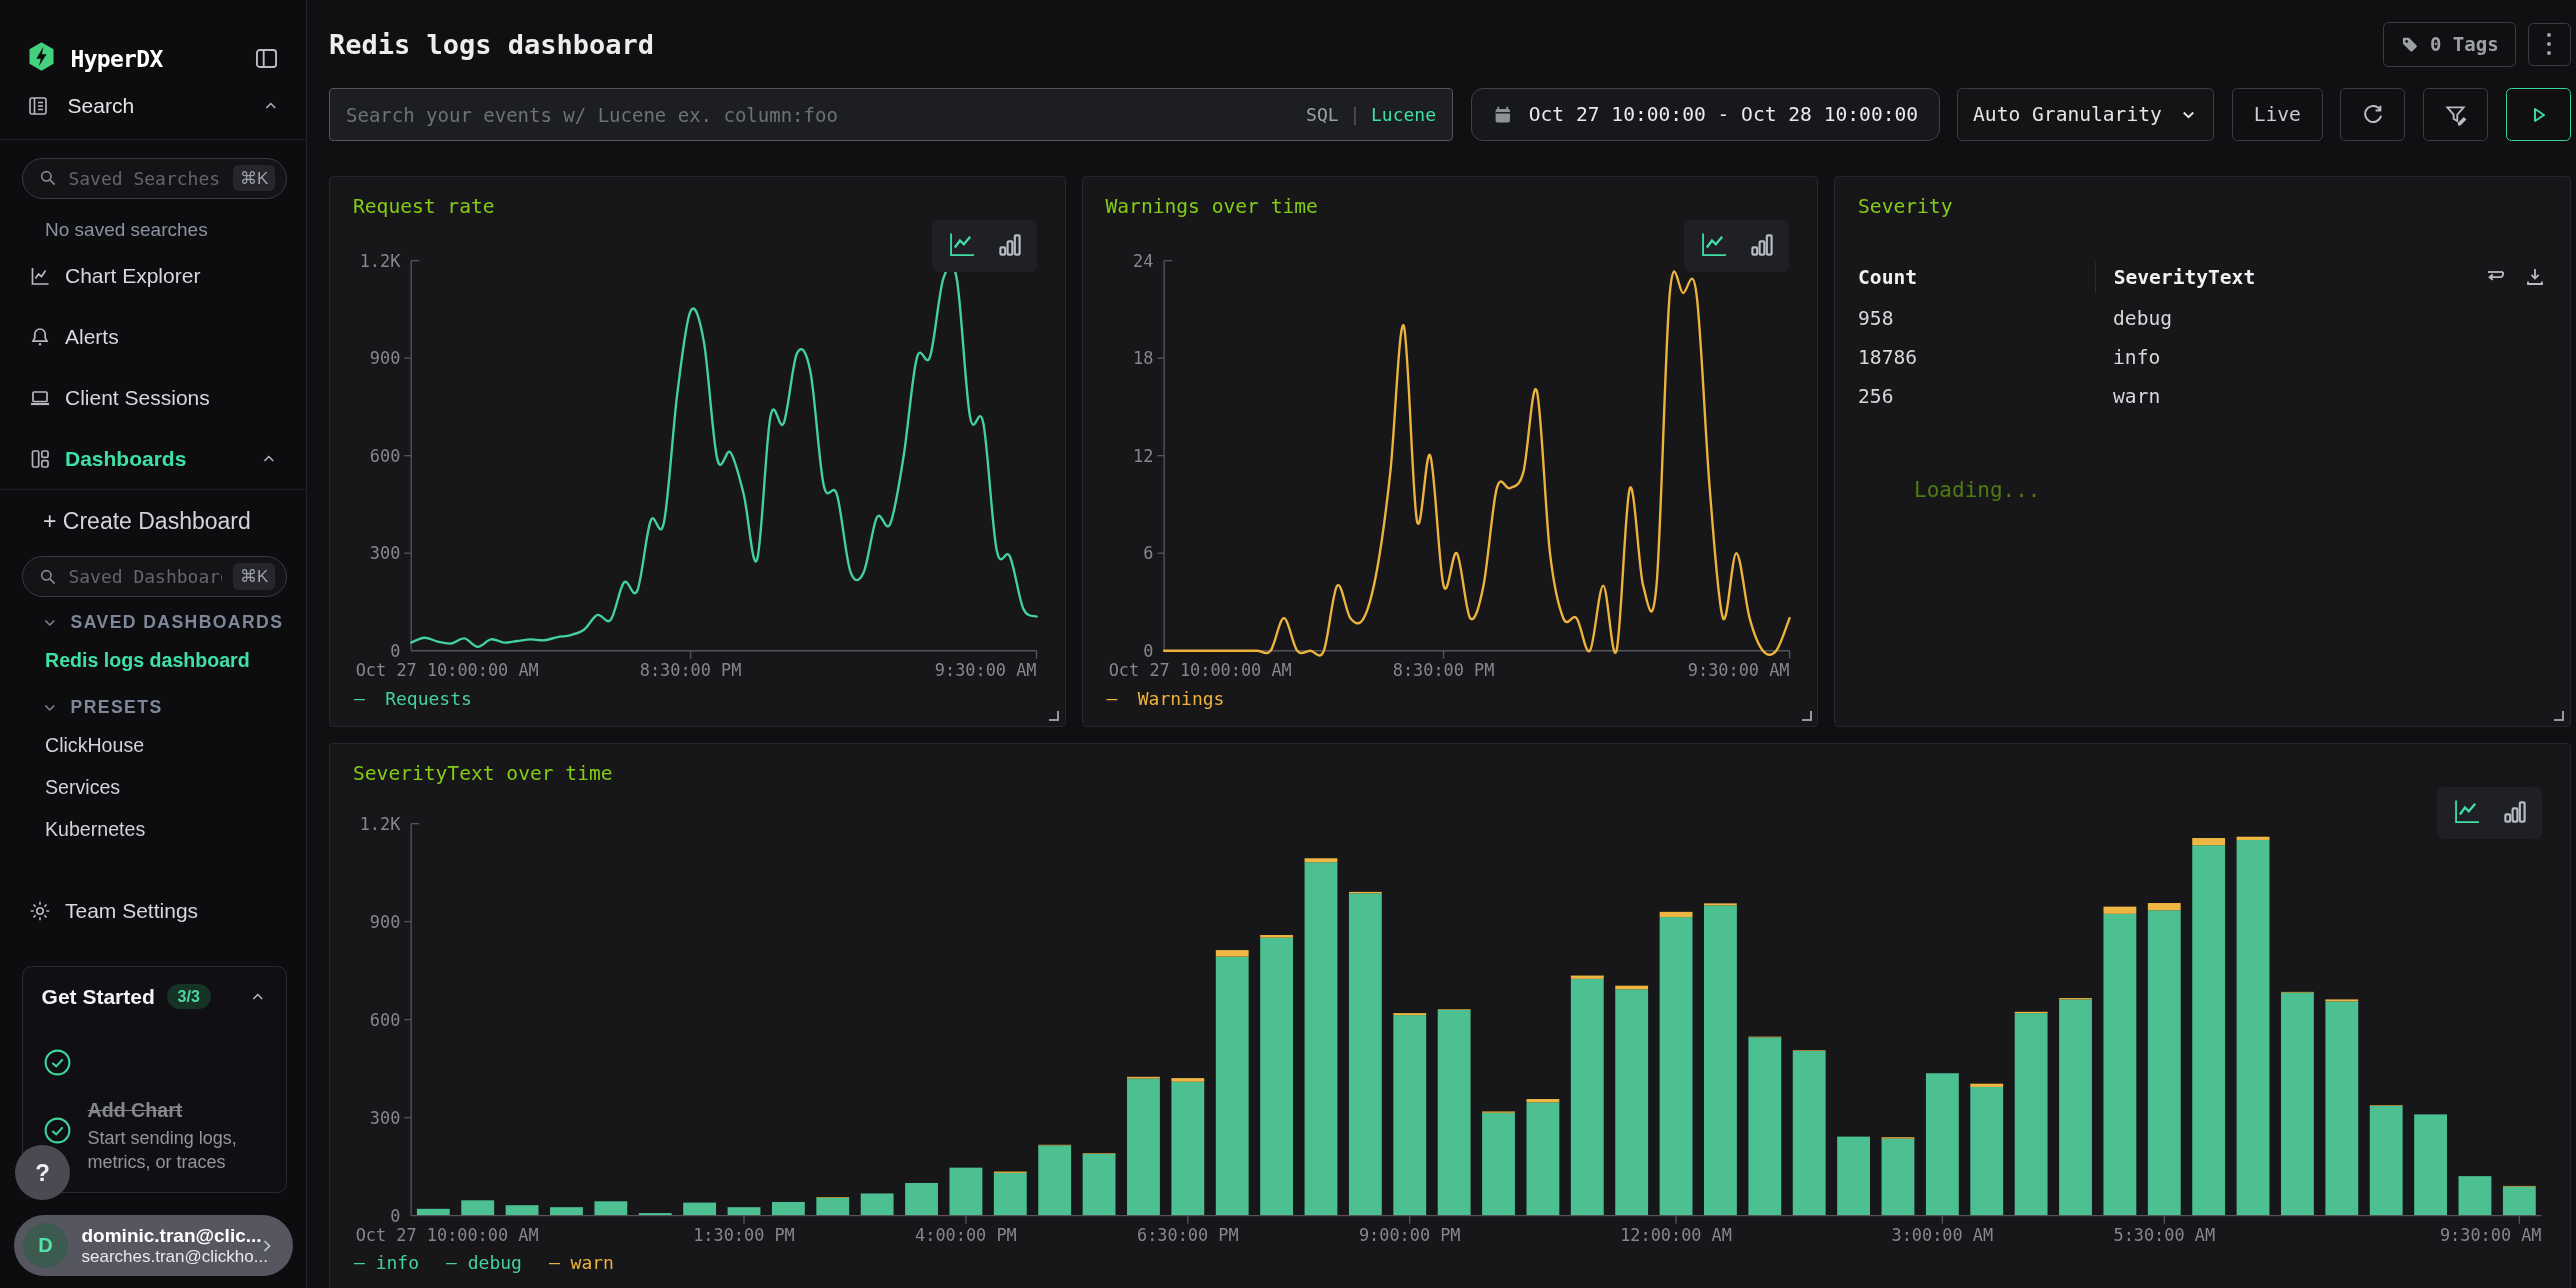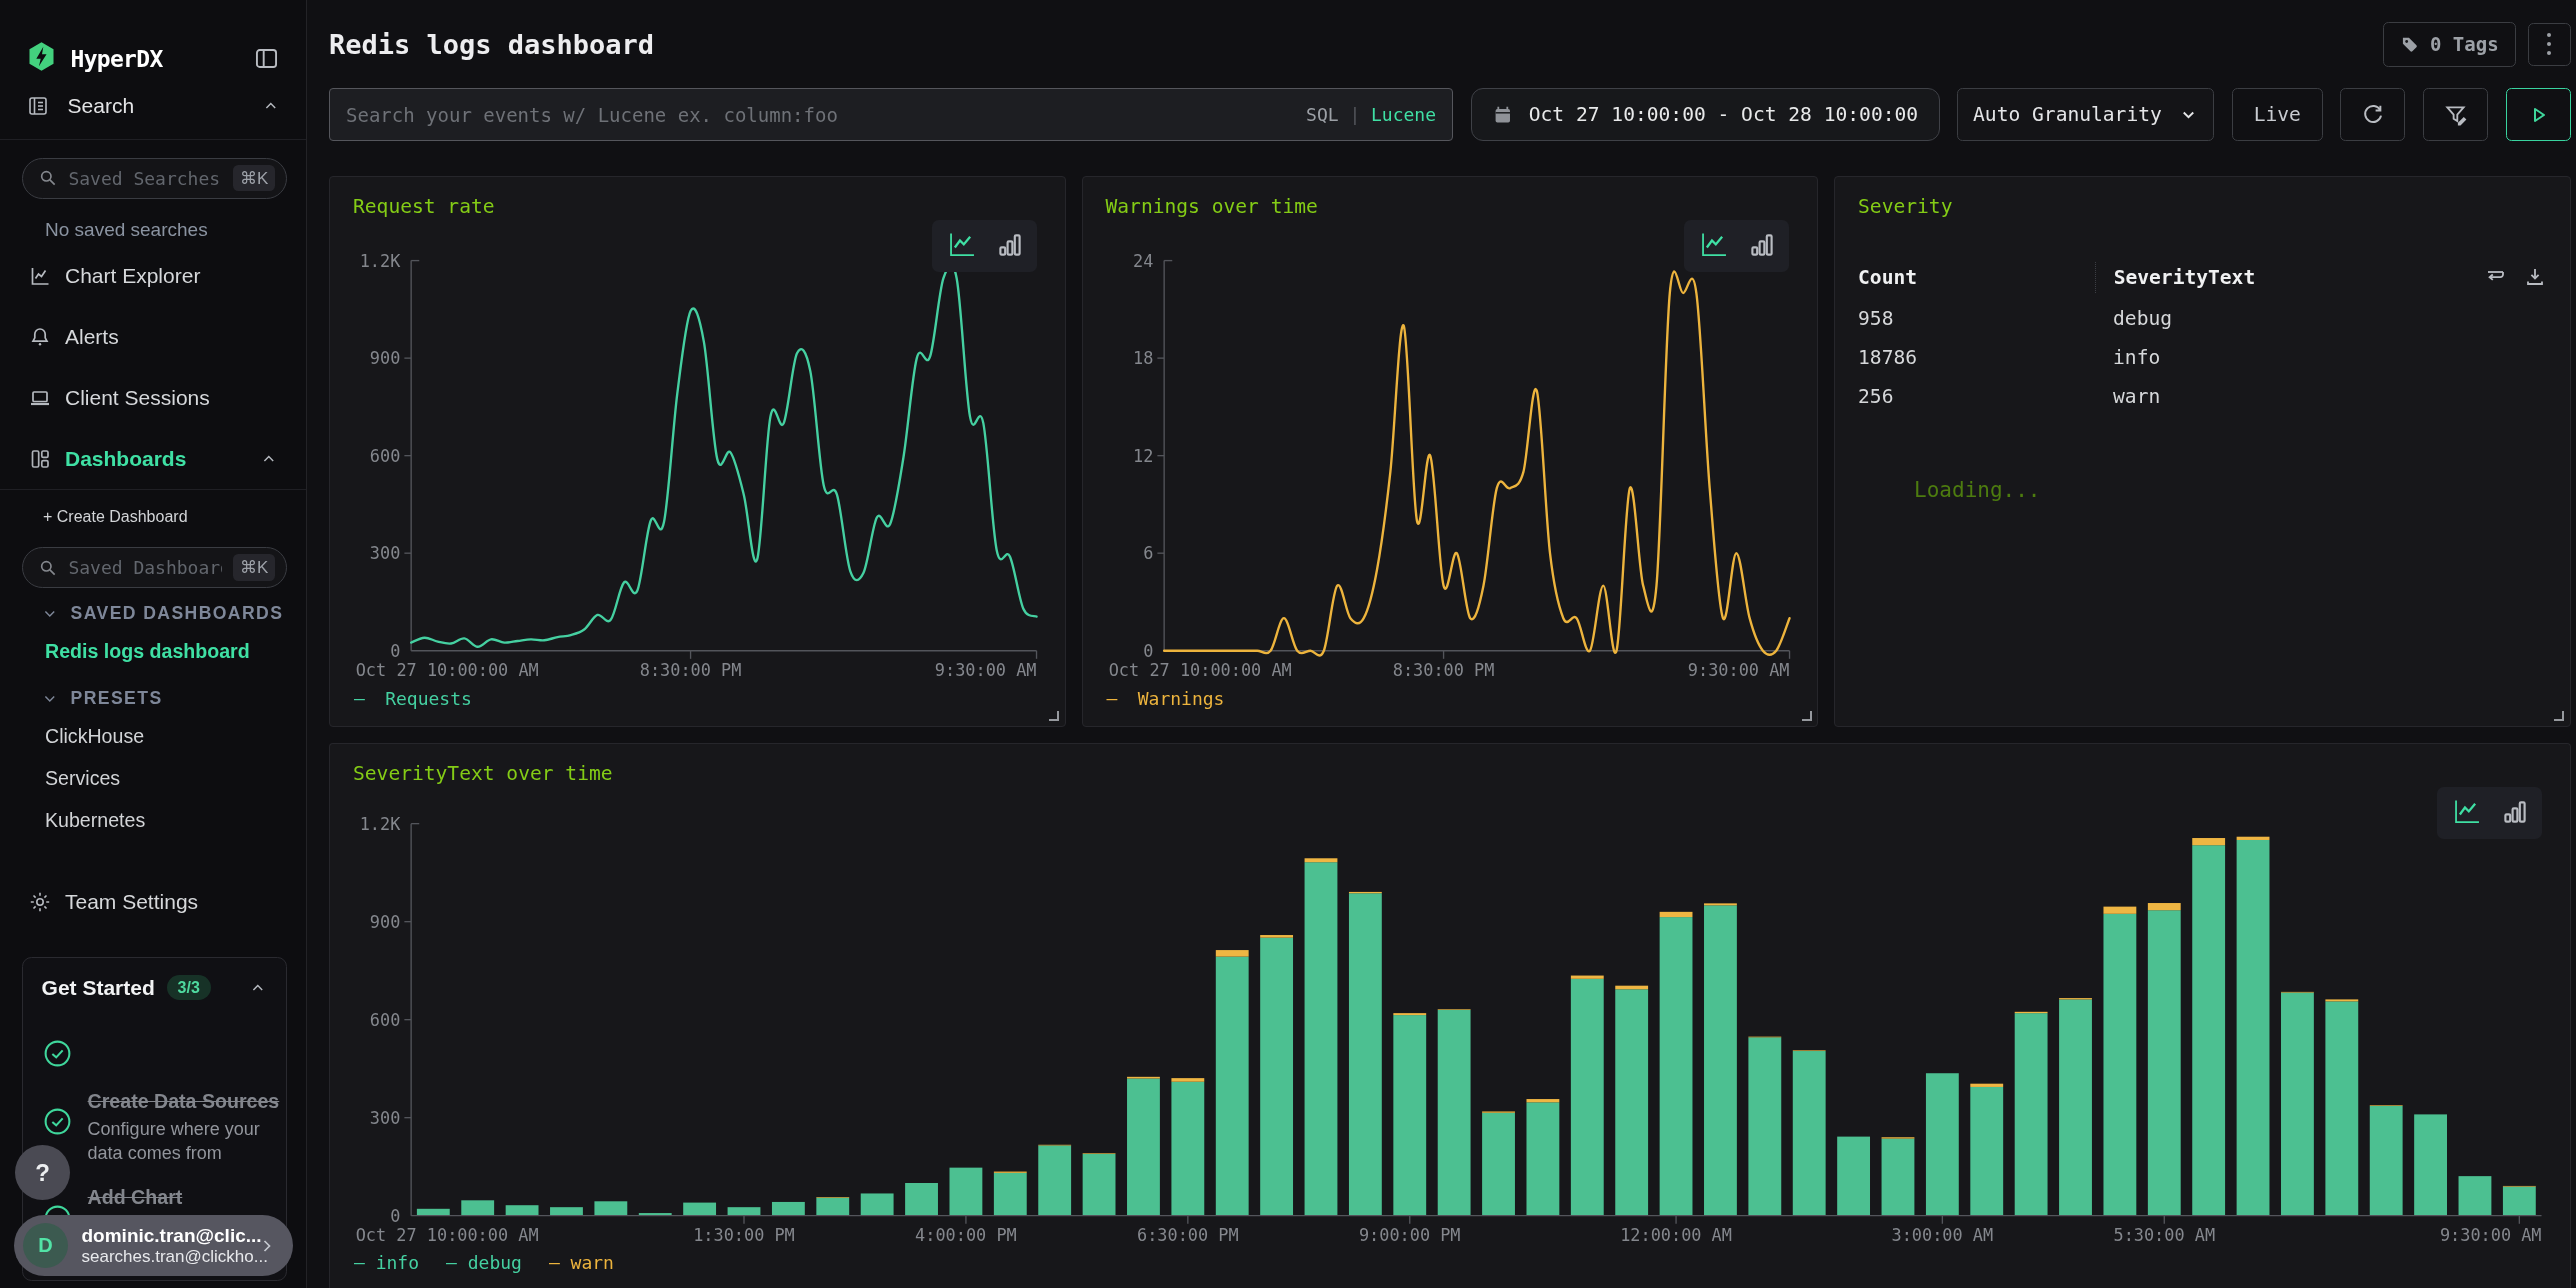--- a/index.html
+++ b/index.html
@@ -30,21 +30,21 @@
   .pill-search input::placeholder { color:#62666d; }
   .kbd { background:#26262c; color:#9da1a8; border-radius:5.4px; font-size:17px; padding:2.7px 6.8px;
     font-family:"Liberation Sans", sans-serif; }
   .muted-note { color:#8a93a1; font-size:19px; padding:20px 0 5.4px 45px; }
 
   .nav-item { height:61px; display:flex; align-items:center; gap:13px; padding:0 28px; font-size:21px;
     color:#d6d8db; cursor:pointer; }
   .nav-item .grow { flex:1; }
   .nav-item.active { color:#3fe0a4; font-weight:bold; }
   .nav-sep { border-bottom:0.7px solid #1f1f24; }
-  .sub-item { display:flex; align-items:center; gap:9.5px; padding:12px 0 12px 43px; font-size:16px; color:#d2d4d7; cursor:pointer; }
+  .sub-item { display:flex; align-items:center; gap:9.5px; padding:12px 0 12px 43px; font-size:23px; color:#d2d4d7; cursor:pointer; }
   .group-head { display:flex; align-items:center; gap:12px; padding:15px 0 6.8px 41px; font-size:17.6px;
     letter-spacing:1.4px; color:#7e8799; font-weight:bold; cursor:pointer; }
   .group-item { padding:9.5px 0 9.5px 45px; font-size:19.6px; color:#d2d4d7; cursor:pointer; }
   .group-item.active { color:#3fe0a4; font-weight:bold; }
   .chev { width:17.6px; height:17.6px; color:#aeb2b8; }
 
   .team-row { margin-top:30px; }
 
   .getstarted { margin:24px 19px 0 21.6px; border:0.7px solid #2a2a30; border-radius:9.5px; padding:17.6px 19px; background:#101014; }
   .gs-head { display:flex; align-items:center; gap:12px; }
@@ -258,30 +258,20 @@
         <span class="grow"></span>
         <svg class="chev" viewBox="0 0 24 24" fill="none" stroke="#b6bac0" stroke-width="2">
             <polyline points="6,15 12,9 18,15"></polyline>
           </svg>
       </div>
       <div class="gs-task">
         <svg class="gs-check" viewBox="0 0 24 24" fill="none" stroke="currentColor" stroke-width="1.6">
             <circle cx="12" cy="12" r="9.2"></circle>
             <polyline points="8,12.4 11,15 16,9.6"></polyline>
           </svg>
-      </div>
-      <div class="gs-task">
-        <svg class="gs-check" viewBox="0 0 24 24" fill="none" stroke="currentColor" stroke-width="1.6">
-            <circle cx="12" cy="12" r="9.2"></circle>
-            <polyline points="8,12.4 11,15 16,9.6"></polyline>
-          </svg>
-        <div>
-          <div class="gs-task-title" style="width:284px">Create Data Sources</div>
-          <div class="gs-task-desc">Configure where your data comes from</div>
-        </div>
       </div>
       <div class="gs-task">
         <svg class="gs-check" viewBox="0 0 24 24" fill="none" stroke="currentColor" stroke-width="1.6">
             <circle cx="12" cy="12" r="9.2"></circle>
             <polyline points="8,12.4 11,15 16,9.6"></polyline>
           </svg>
         <div>
           <div class="gs-task-title" style="width:284px">Add Chart</div>
           <div class="gs-task-desc">Start sending logs, metrics, or traces</div>
         </div>

